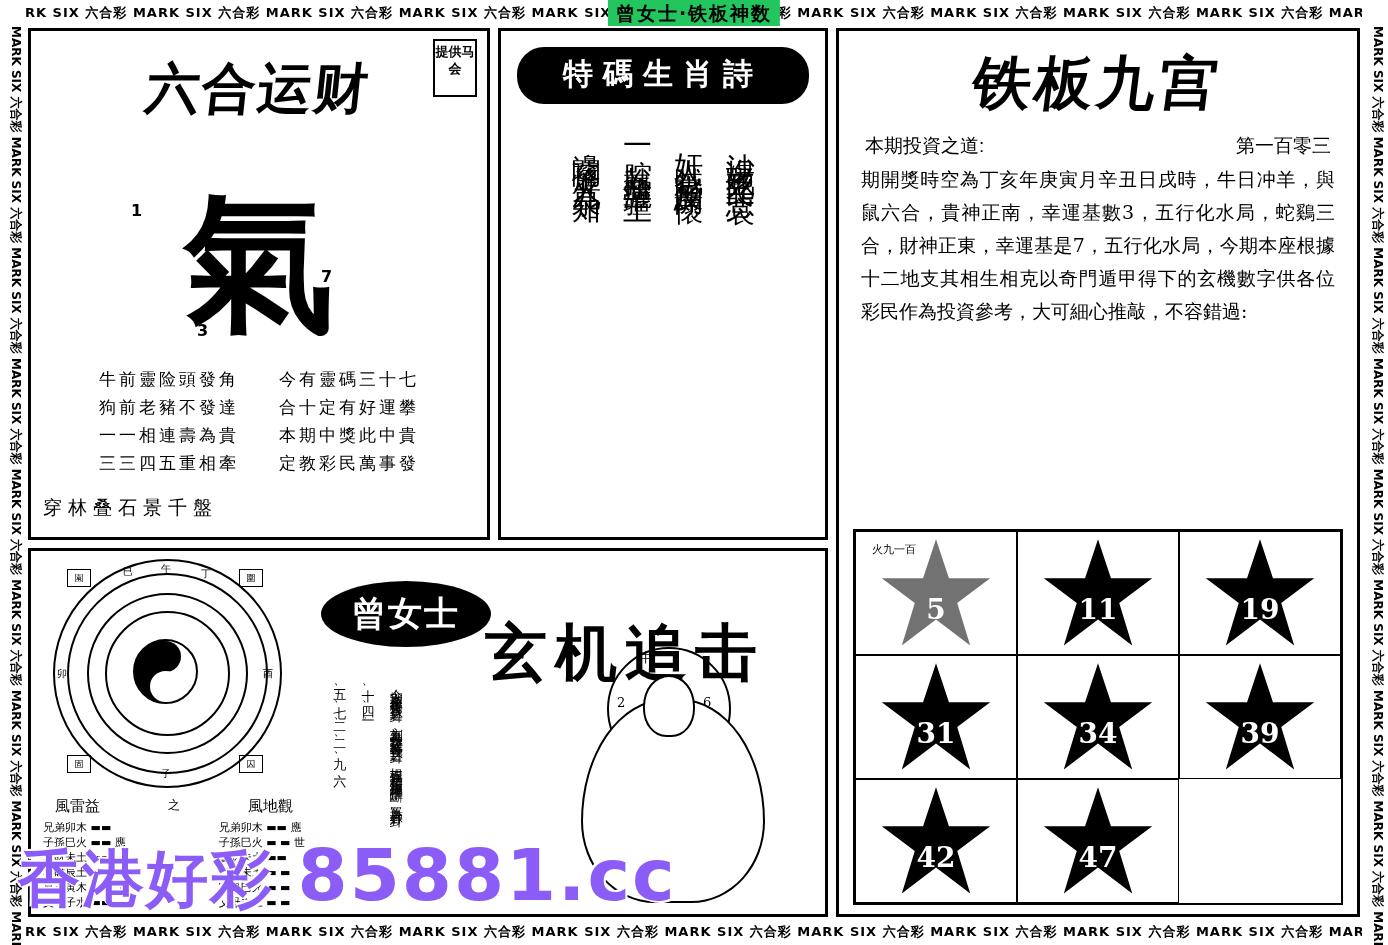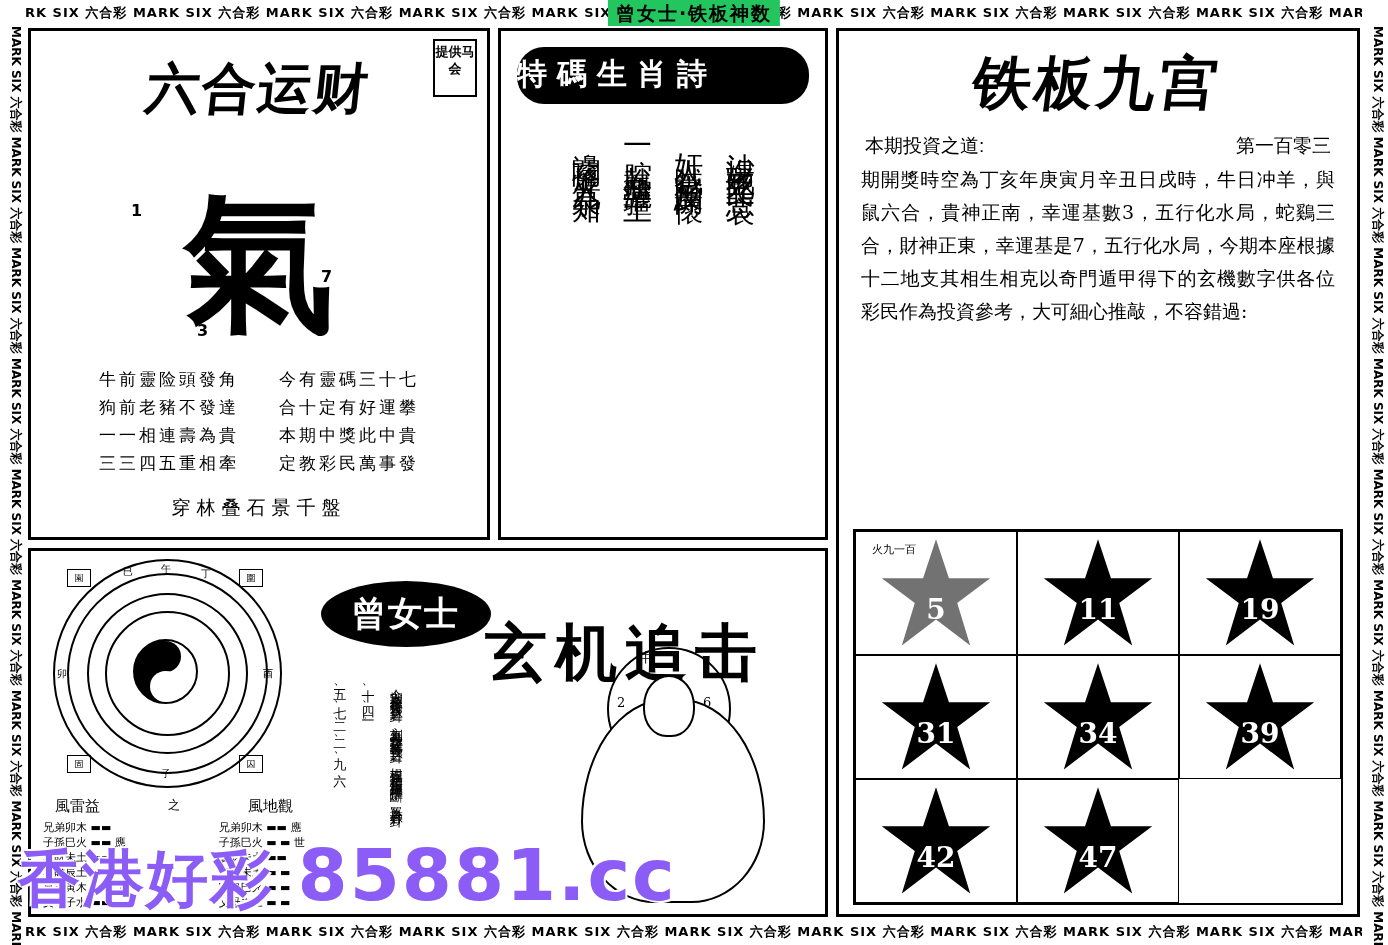--- a/index.html
+++ b/index.html
@@ -25,25 +25,25 @@
   
   #p-left{left:2px;top:2px;width:462px;height:512px;}
   .hdr-art{position:relative;height:140px;}
   .bigtitle{font-family:"DejaVu Serif","Liberation Serif",serif;font-weight:bold;font-size:54px;letter-spacing:2px;text-align:center;padding-top:22px;color:#000;transform:skewX(-6deg);}
   .corner-box{position:absolute;right:10px;top:8px;border:2px solid #000;width:44px;height:58px;font-size:13px;line-height:17px;text-align:center;padding-top:2px;box-sizing:border-box;font-weight:bold;}
   .brush{position:relative;height:190px;text-align:center;}
   .brush .glyph{font-family:"DejaVu Serif","Liberation Serif",serif;font-size:150px;font-weight:bold;line-height:180px;}
   .brush .n{position:absolute;font-size:16px;font-weight:bold;}
   .poem{display:flex;justify-content:center;gap:40px;margin-top:4px;}
   .poem .col{font-family:"DejaVu Serif","Liberation Serif",serif;font-size:17px;line-height:28px;letter-spacing:3px;}
-  .subline{text-align:center;font-family:Liberation Serif, serif;font-size:19px;letter-spacing:6px;margin-top:18px;}
+  .subline{font-family:Liberation Serif, serif;font-size:19px;letter-spacing:6px;margin-top:18px;margin-left:12px;}
 
   
   #p-mid{left:472px;top:2px;width:330px;height:512px;}
-  .blackbar{background:#000;color:#fff;font-family:"DejaVu Serif","Liberation Serif",serif;font-size:30px;font-weight:bold;letter-spacing:10px;padding:7px 0 9px;margin:16px 16px 0;border-radius:27px;}
+  .blackbar{background:#000;color:#fff;text-align:center;font-family:"DejaVu Serif","Liberation Serif",serif;font-size:30px;font-weight:bold;letter-spacing:10px;padding:7px 0 9px;margin:16px 16px 0;border-radius:27px;}
   .vpoem{display:flex;flex-direction:row-reverse;justify-content:center;gap:18px;margin-top:26px;}
   .vpoem .vcol{writing-mode:vertical-rl;text-orientation:upright;font-family:"DejaVu Serif","Liberation Serif",serif;font-size:29px;letter-spacing:7px;line-height:1.15;height:300px;}
 
   
   #p-right{left:810px;top:2px;width:524px;height:889px;}
   .rtitle{font-family:"DejaVu Serif","Liberation Serif",serif;font-weight:bold;font-size:58px;text-align:center;padding:14px 0 2px;letter-spacing:4px;transform:skewX(-7deg);}
   .rhead{display:flex;justify-content:space-between;padding:8px 26px 0;font-family:Liberation Sans, sans-serif;font-size:19px;}
   .rbody{padding:4px 22px 0;font-family:"DejaVu Serif","Liberation Serif",serif;font-size:19px;line-height:33px;text-align:justify;}
   .stars{position:absolute;left:14px;right:14px;top:498px;border:2px solid #000;display:grid;grid-template-columns:repeat(3,1fr);}
   .scell{border:1px solid #000;height:122px;position:relative;display:flex;align-items:center;justify-content:center;}

